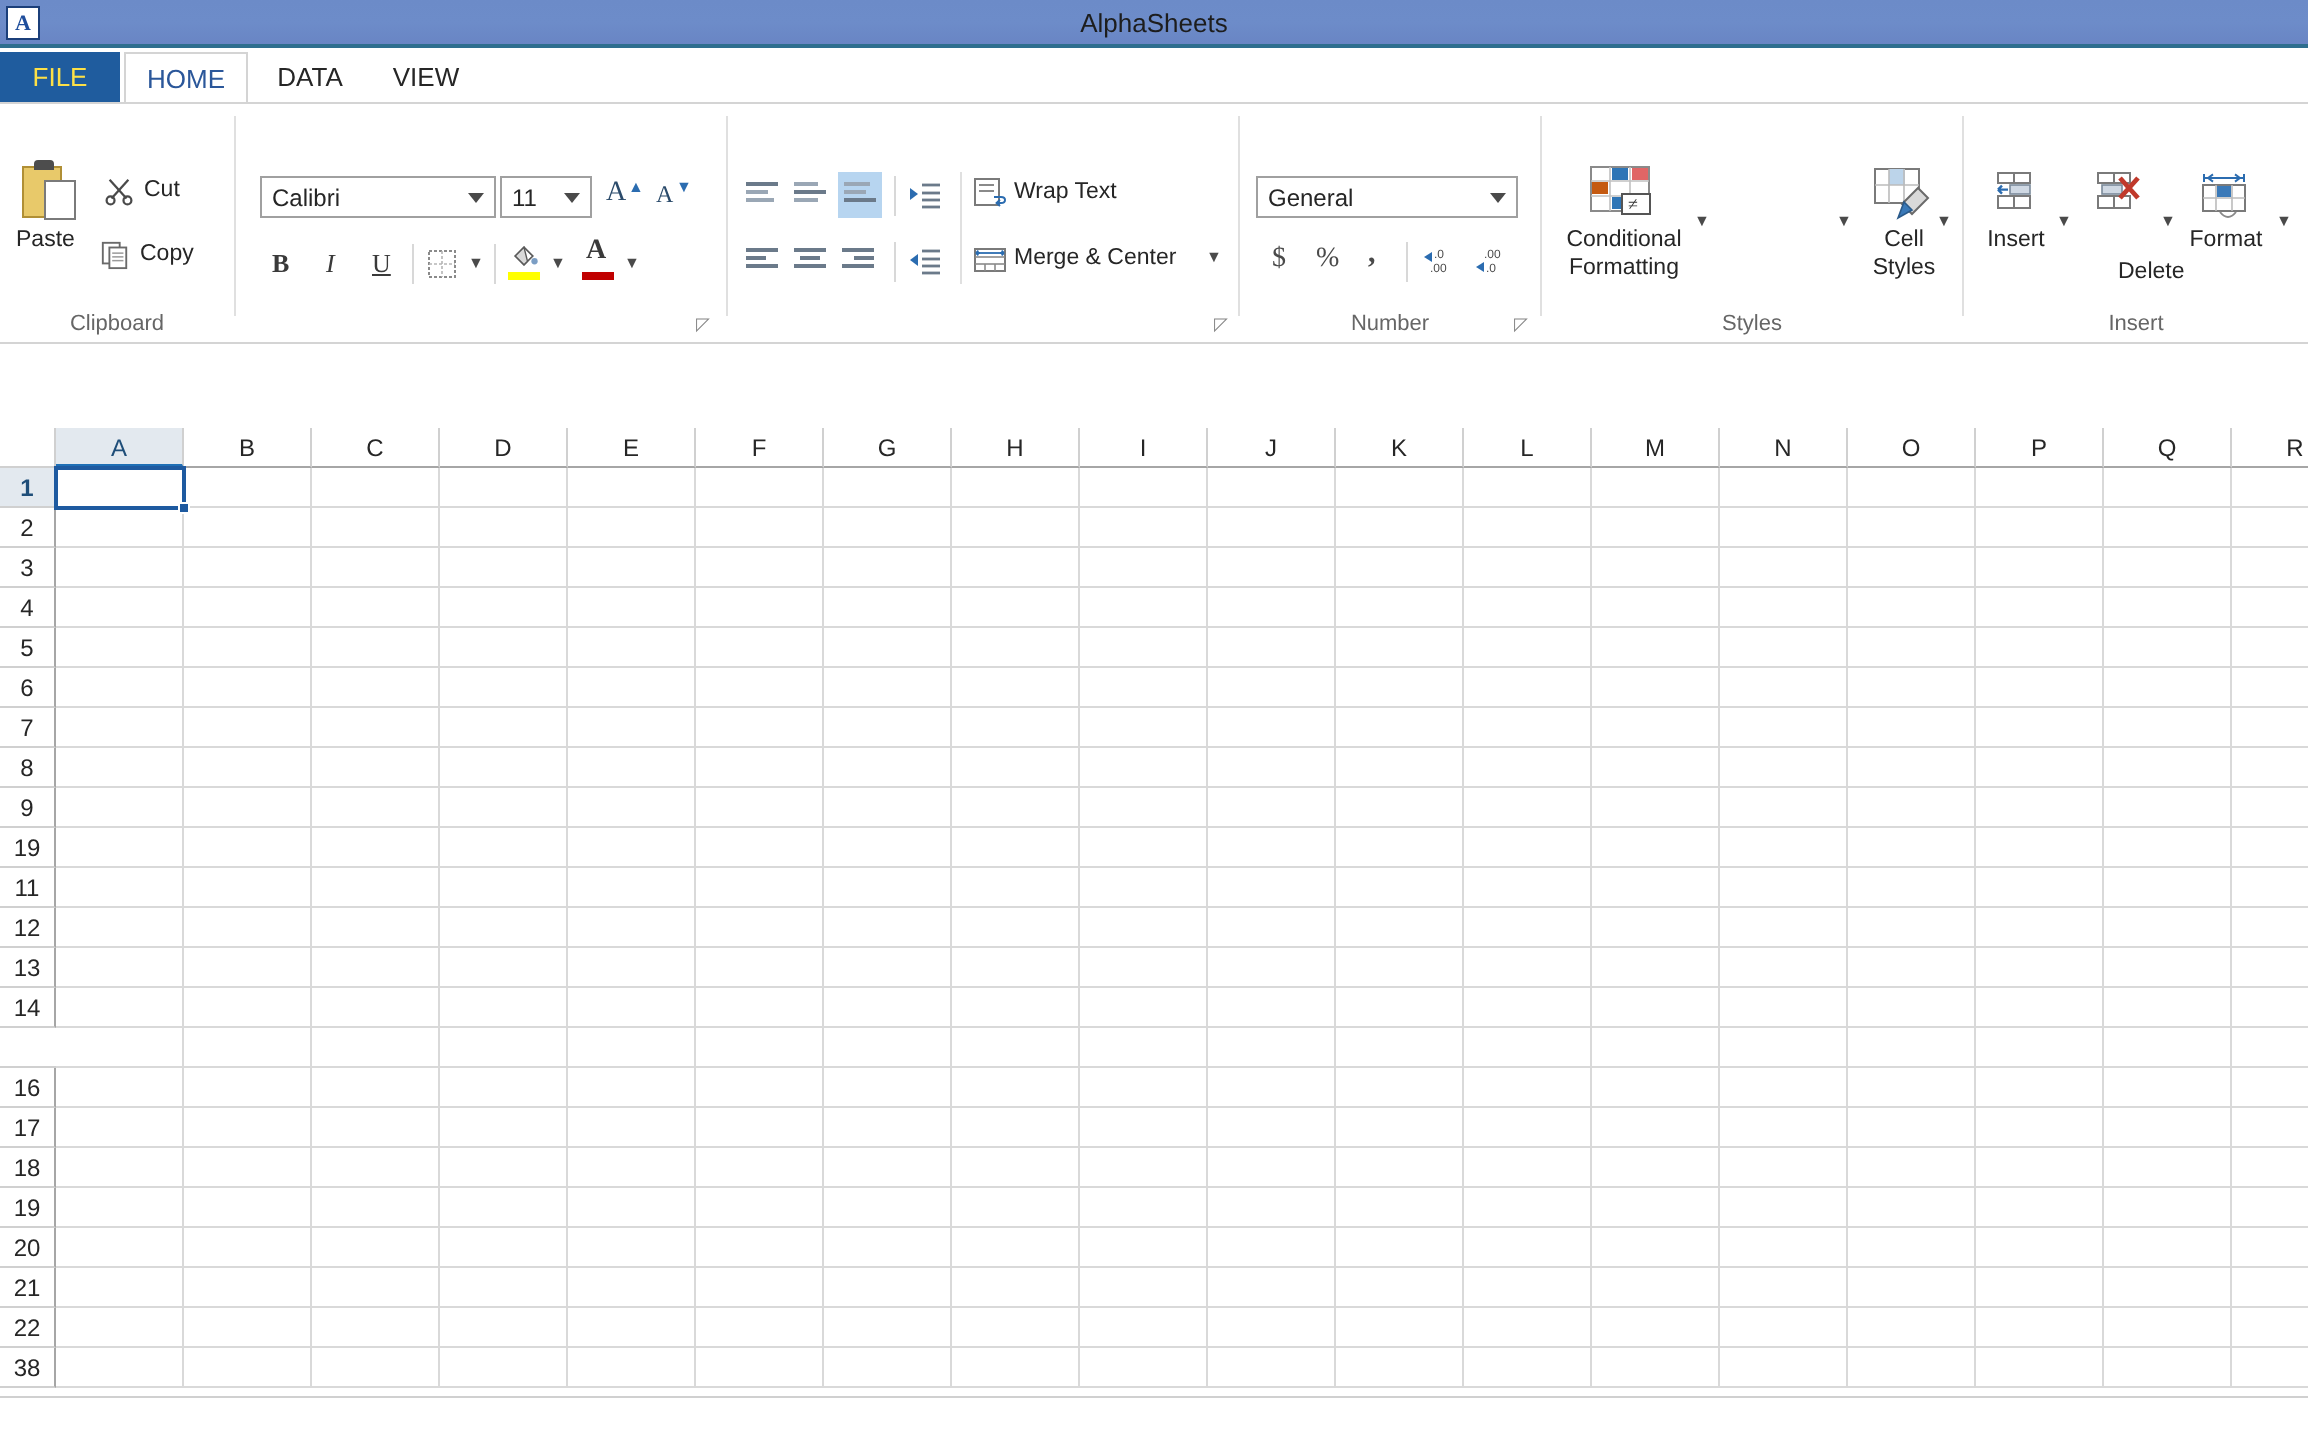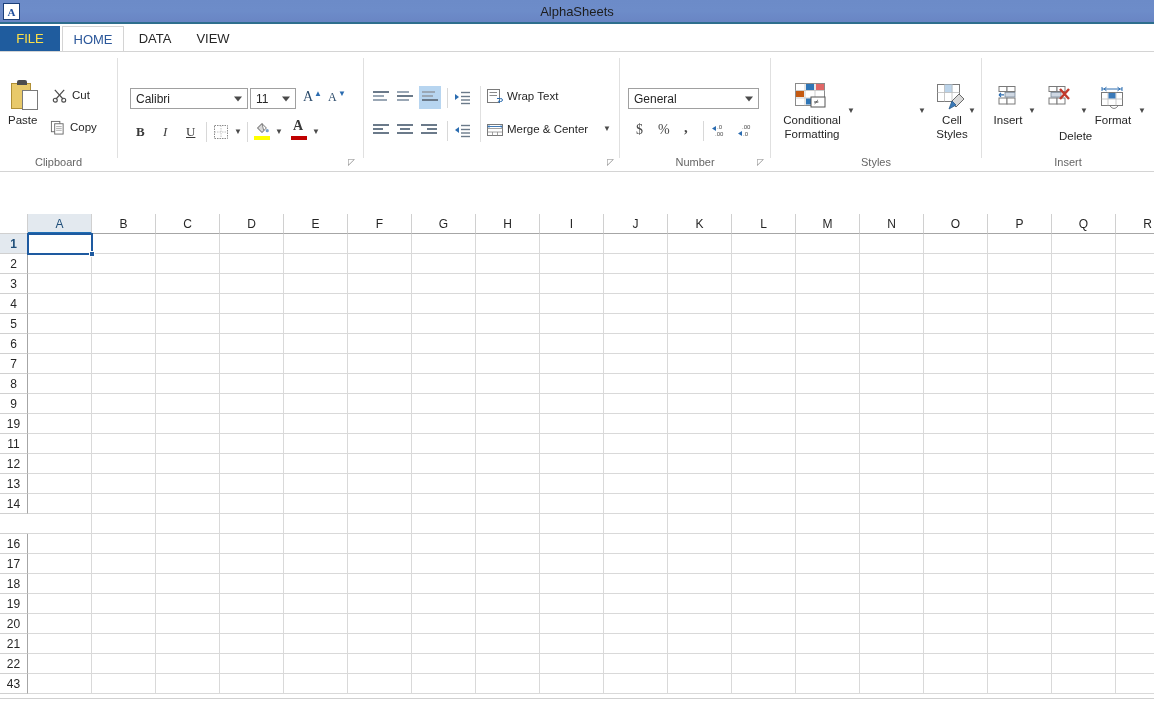--- a/index.html
+++ b/index.html
@@ -560,21 +560,21 @@
         <div class="rowhead" style="top: 260px;">13</div>
         <div class="rowhead" style="top: 280px;">14</div>
         <div class="rowhead" style="top: 300px; padding-left: 29px;">15</div>
         <div class="rowhead" style="top: 320px;">16</div>
         <div class="rowhead" style="top: 340px;">17</div>
         <div class="rowhead" style="top: 360px;">18</div>
         <div class="rowhead" style="top: 380px;">19</div>
         <div class="rowhead" style="top: 400px;">20</div>
         <div class="rowhead" style="top: 420px;">21</div>
         <div class="rowhead" style="top: 440px;">22</div>
-        <div class="rowhead" style="top: 460px;">43</div>
+        <div class="rowhead" style="top: 460px;">38</div>
       </div>
     <div id="cells">
         <div class="cell" style="left: 28px; top: 20px; width: 64px;"></div>
         <div class="cell" style="left: 92px; top: 20px; width: 64px;"></div>
         <div class="cell" style="left: 156px; top: 20px; width: 64px;"></div>
         <div class="cell" style="left: 220px; top: 20px; width: 64px;"></div>
         <div class="cell" style="left: 284px; top: 20px; width: 64px;"></div>
         <div class="cell" style="left: 348px; top: 20px; width: 64px;"></div>
         <div class="cell" style="left: 412px; top: 20px; width: 64px;"></div>
         <div class="cell" style="left: 476px; top: 20px; width: 64px;"></div>

